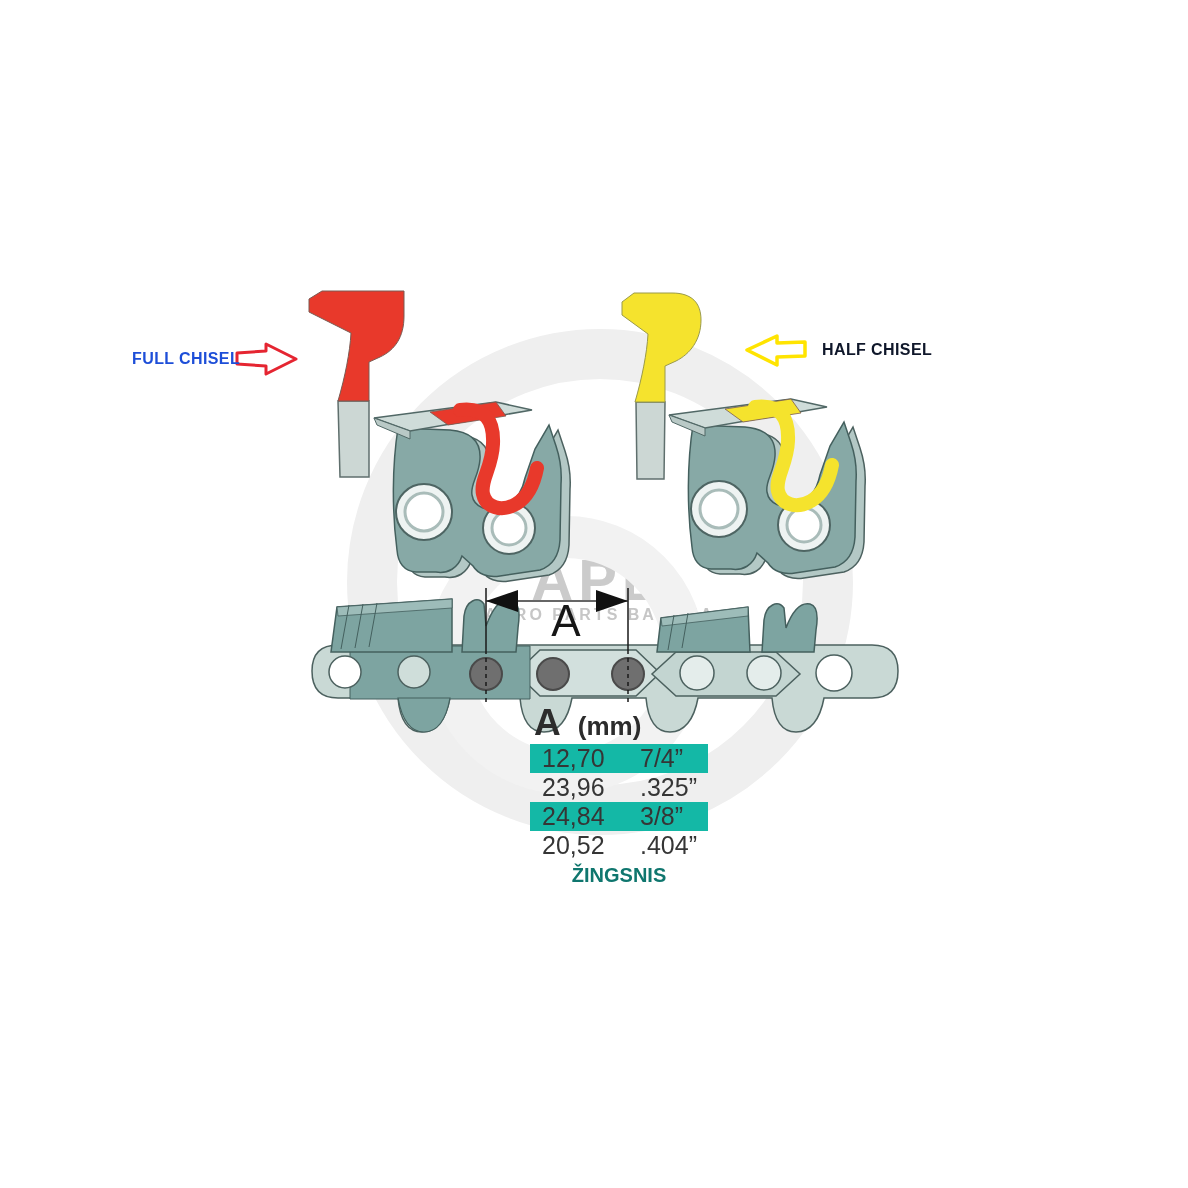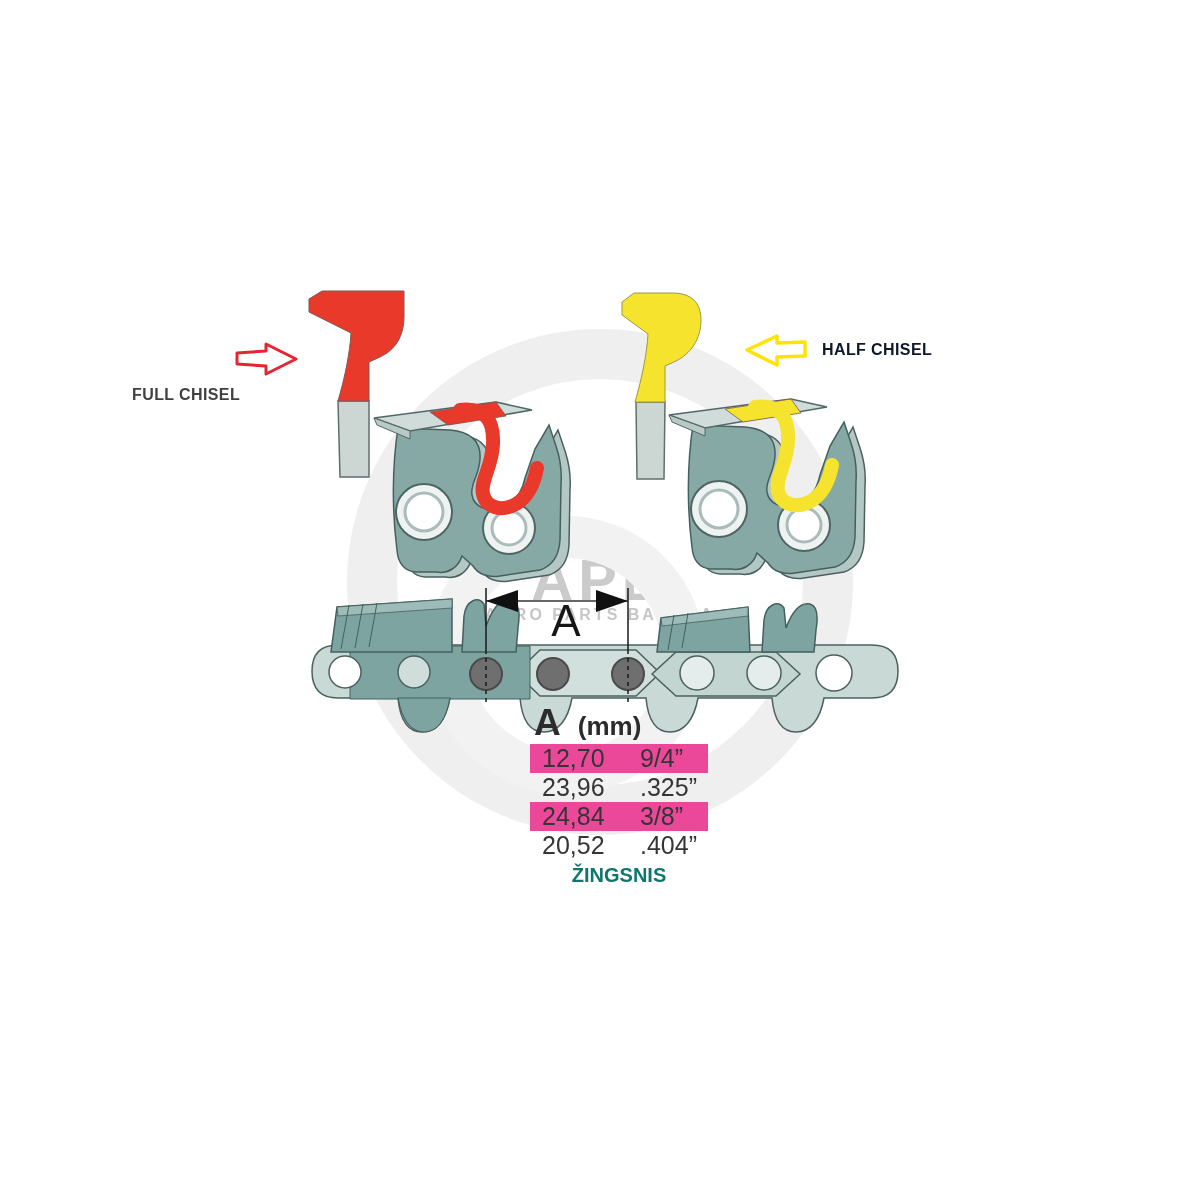--- a/index.html
+++ b/index.html
@@ -7,33 +7,33 @@
           font-family:"Liberation Sans", sans-serif;}
   #canvas > svg{position:absolute;left:0;top:0;z-index:2;}
   .abs{position:absolute;}
   
   .wm-logo{left:498px;top:546px;width:204px;text-align:center;z-index:1;
            font-size:58px;font-weight:bold;letter-spacing:5px;color:#cbcbcb;}
   .wm-tag{left:478px;top:606px;width:244px;text-align:center;z-index:1;
           font-size:16px;font-weight:600;letter-spacing:3px;color:#c6c6c6;}
   
   .lbl-full{left:132px;top:350px;z-index:3;font-size:16px;font-weight:bold;
-            letter-spacing:.4px;color:#404040;white-space:nowrap;margin-top:36px;}
+            letter-spacing:.4px;color:#1d4ed8;white-space:nowrap;}
   .lbl-half{left:822px;top:341px;z-index:3;font-size:16px;font-weight:bold;
             letter-spacing:.4px;color:#0f172a;white-space:nowrap;}
   
   .dim-a{left:536px;top:596px;width:60px;text-align:center;z-index:3;
          font-size:44px;color:#161616;}
   
   .tbl-header{left:534px;top:702px;z-index:3;color:#2c2c2c;white-space:nowrap;}
   .tbl-header .h-letter{font-size:37px;font-weight:600;}
   .tbl-header .h-unit{font-size:26px;font-weight:600;margin-left:17px;}
   .pitch-table{left:530px;top:744px;width:178px;z-index:3;}
   .p-row{height:29px;display:flex;align-items:center;font-size:25px;color:#353535;}
-  .p-row.hl{background:#ec4899;}
+  .p-row.hl{background:#14b8a6;}
   .cell-mm{width:110px;padding-left:12px;box-sizing:border-box;}
   .cell-inch{flex:1;}
   .caption{left:530px;top:864px;width:178px;text-align:center;z-index:3;
            font-size:20px;font-weight:bold;color:#0f766e;}
 </style>
 </head>
 <body>
 
 <div id="canvas">
 
@@ -146,21 +146,21 @@
   <div class="abs lbl-full">FULL CHISEL</div>
   <div class="abs lbl-half">HALF CHISEL</div>
   <div class="abs dim-a">A</div>
 
   <div class="abs tbl-header">
     <span class="h-letter">A</span><span class="h-unit">(mm)</span>
   </div>
   <div class="abs pitch-table">
     <div class="p-row hl">
       <span class="cell-mm">12,70</span>
-      <span class="cell-inch">9/4”</span>
+      <span class="cell-inch">7/4”</span>
     </div>
     <div class="p-row">
       <span class="cell-mm">23,96</span>
       <span class="cell-inch">.325”</span>
     </div>
     <div class="p-row hl">
       <span class="cell-mm">24,84</span>
       <span class="cell-inch">3/8”</span>
     </div>
     <div class="p-row">

